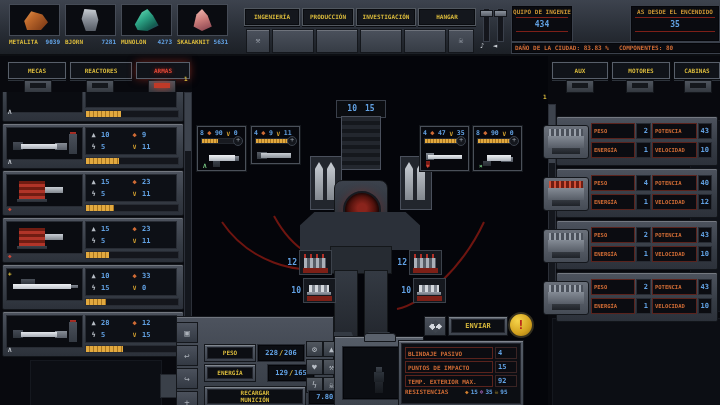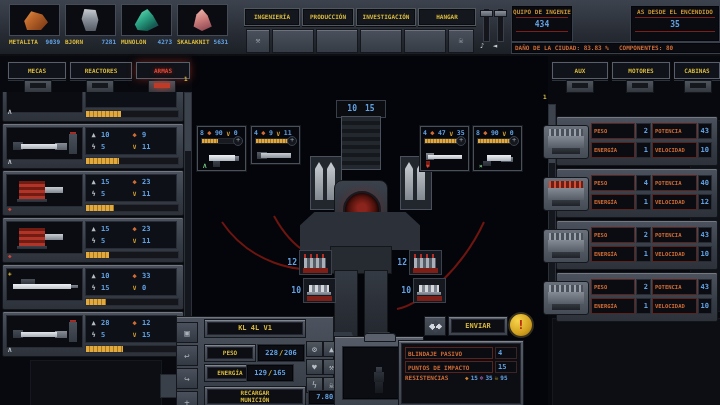--- a/index.html
+++ b/index.html
@@ -573,41 +573,36 @@
     <div class="sideb">
         <span>↩</span>
       </div>
     <div class="sideb">
         <span>↪</span>
       </div>
     <div class="sideb">
         <span>+</span>
       </div>
   </div>
-  <div class="plate abs" style="left:204px;top:319px;width:100px;height:17px;">
-    <div class="in ctr">
-        <span class="t7 yel">KL 4L V1</span>
-      </div>
-  </div>
   <div class="plate abs" style="left:204px;top:344px;width:50px;height:16px;">
     <div class="in ctr">
         <span class="t6 yel">PESO</span>
       </div>
   </div>
   <div class="inset abs ctr" style="left:257px;top:344px;width:46px;height:16px;gap:1px;">
     <span class="t7 blu">228</span>
       <span class="t7 yel">/</span>
       <span class="t7 blu">206</span>
   </div>
   <div class="plate abs" style="left:204px;top:364px;width:50px;height:16px;">
     <div class="in ctr">
         <span class="t6 yel">ENERGÍA</span>
       </div>
   </div>
-  <div class="inset abs ctr" style="left:246px;top:364px;width:46px;height:16px;gap:1px;">
+  <div class="inset abs ctr" style="left:267px;top:364px;width:46px;height:16px;gap:1px;">
     <span class="t7 blu">129</span>
       <span class="t7 yel">/</span>
       <span class="t7 blu">165</span>
   </div>
   <div class="abs" style="left:306px;top:341px;display:grid;grid-template-columns:15px 15px;gap:2px;">
     <div class="gbtn">
         <span>⚙</span>
       </div>
     <div class="gbtn">
         <span>▲</span>
@@ -656,20 +651,24 @@
 
   <div class="plate abs" style="left:398px;top:340px;width:124px;height:65px;">
     <div class="in" style="padding:3px;height:53px;">
       <div class="srow">
           <span class="slab">BLINDAJE PASIVO</span>
           <span class="sval">4</span>
         </div>
       <div class="srow">
           <span class="slab">PUNTOS DE IMPACTO</span>
           <span class="sval">15</span>
+        </div>
+      <div class="srow">
+          <span class="slab">TEMP. EXTERIOR MAX.</span>
+          <span class="sval">92</span>
         </div>
       <div class="srow" style="margin-bottom:0;">
         <span class="t6 org" style="flex:0 0 58px;">RESISTENCIAS</span>
         <span class="t6" style="color:#d4812f;">◆</span>
         <span class="t6 blu">15</span>
         <span class="t6" style="color:#9c5fae;">❄</span>
         <span class="t6 blu">35</span>
         <span class="t6" style="color:#c8a430;">☠</span>
         <span class="t6 blu">95</span>
       </div>

